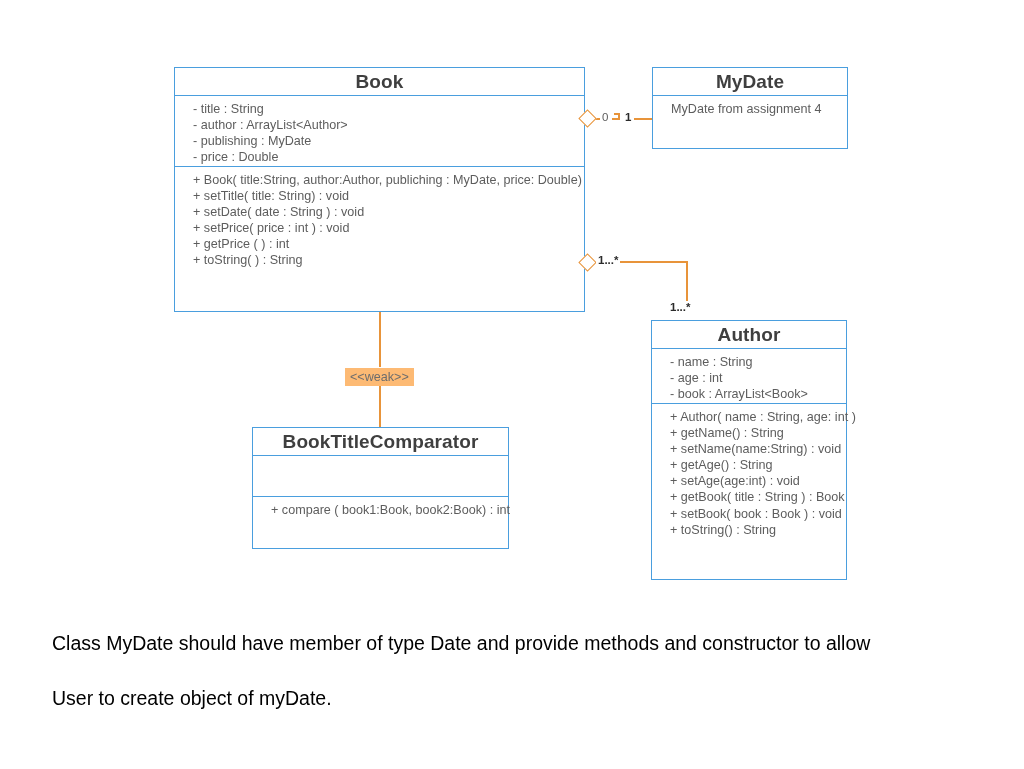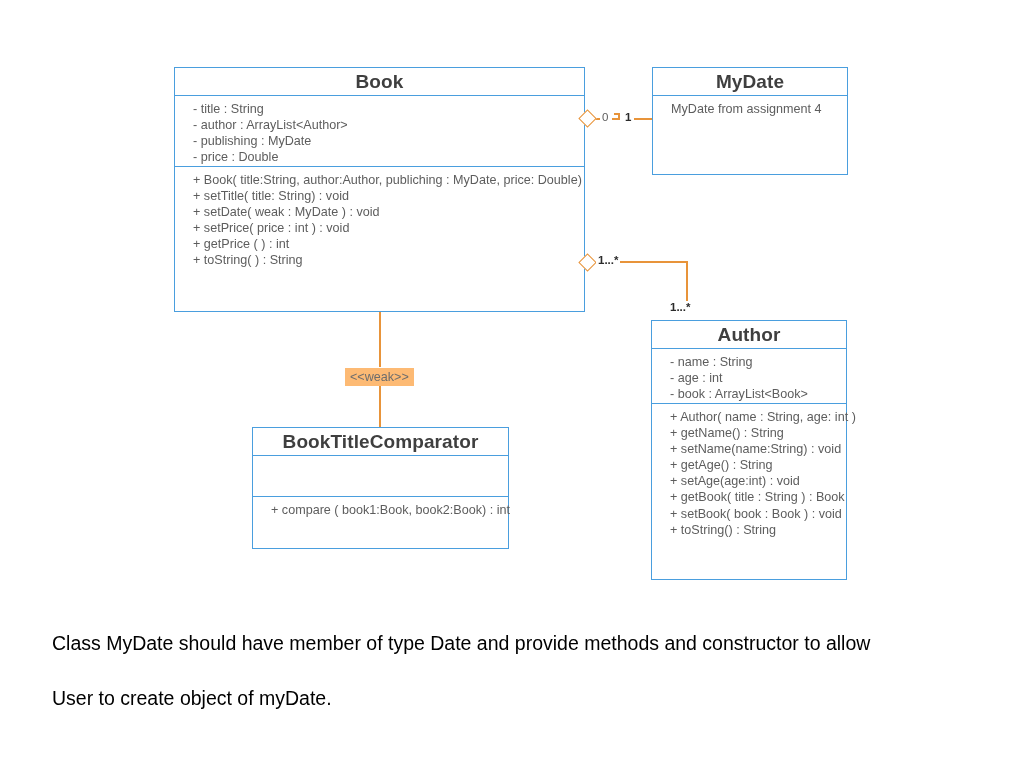--- a/index.html
+++ b/index.html
@@ -158,28 +158,28 @@
     <div class="uml-title" style="height:28px;">Book</div>
     <div class="uml-compartment divided" style="height:71px;">
       <span class="row">- title : String</span>
       <span class="row">- author : ArrayList&lt;Author&gt;</span>
       <span class="row">- publishing : MyDate</span>
       <span class="row">- price : Double</span>
     </div>
     <div class="uml-compartment">
       <span class="row">+ Book( title:String, author:Author, publiching : MyDate, price: Double)</span>
       <span class="row">+ setTitle( title: String) : void</span>
-      <span class="row">+ setDate( weak : MyDate ) : void</span>
+      <span class="row">+ setDate( date : String ) : void</span>
       <span class="row">+ setPrice( price : int ) : void</span>
       <span class="row">+ getPrice ( ) : int</span>
       <span class="row">+ toString( ) : String</span>
     </div>
   </div>
 
-  <div class="uml-class" style="left:652px; top:67px; width:196px; height:108px;">
+  <div class="uml-class" style="left:652px; top:67px; width:196px; height:82px;">
     <div class="uml-title" style="height:28px;">MyDate</div>
     <div class="uml-compartment">
       <span class="note-line row">MyDate from assignment 4</span>
     </div>
   </div>
 
   <div class="uml-class" style="left:651px; top:320px; width:196px; height:260px;">
     <div class="uml-title" style="height:28px;">Author</div>
     <div class="uml-compartment divided" style="height:55px;">
       <span class="row">- name : String</span>

